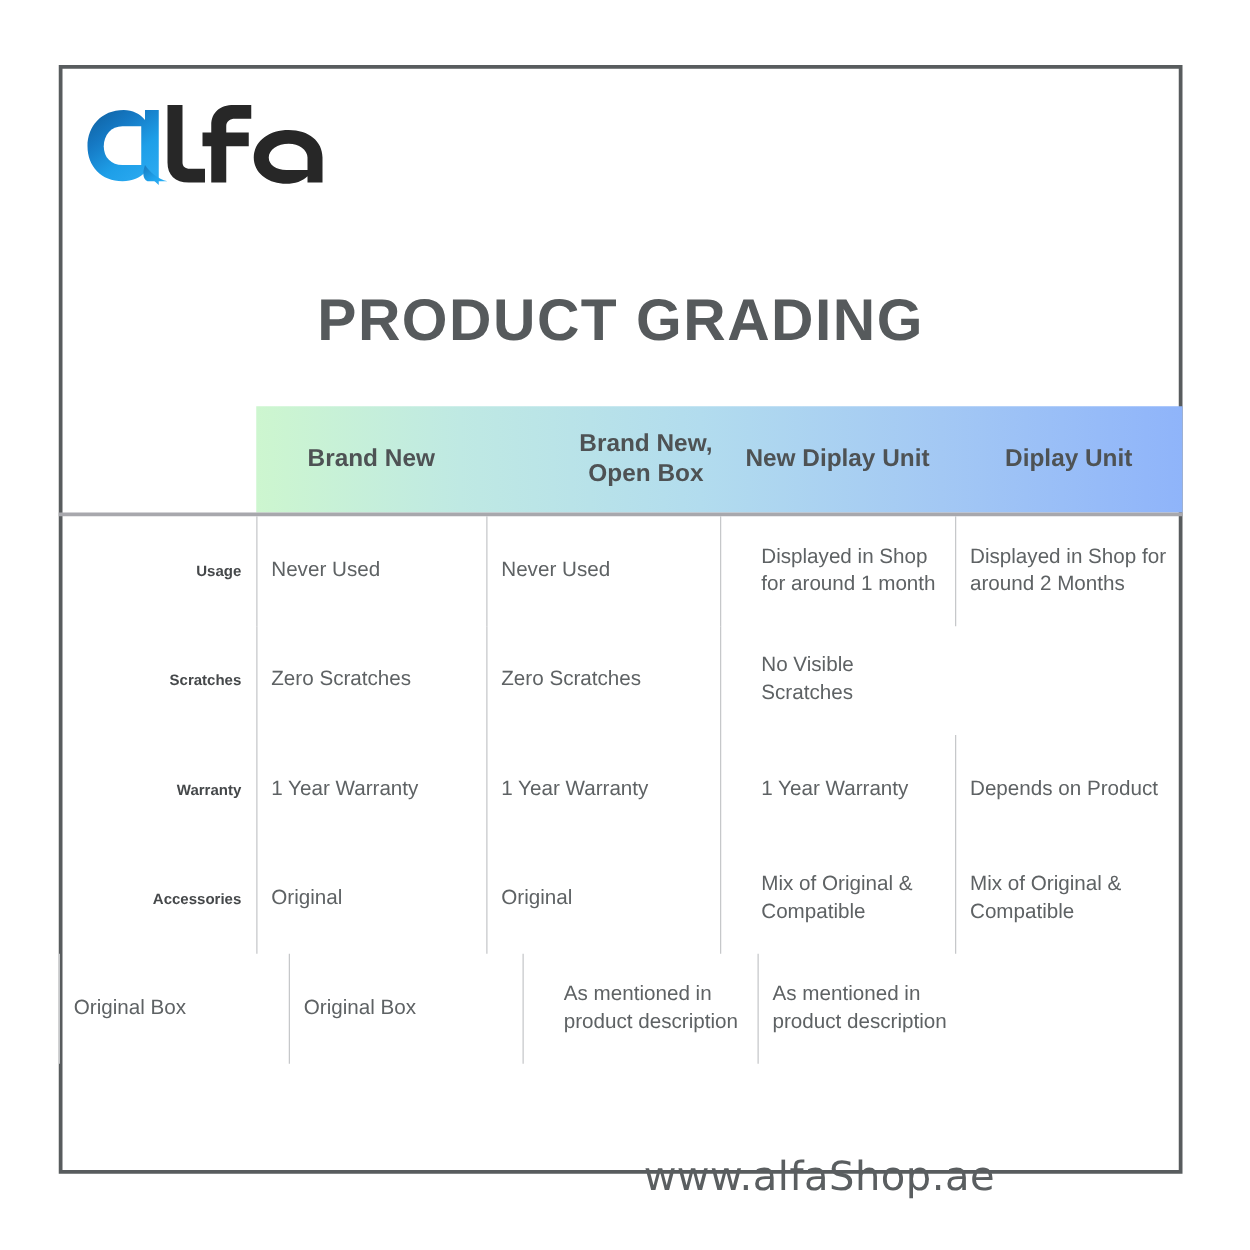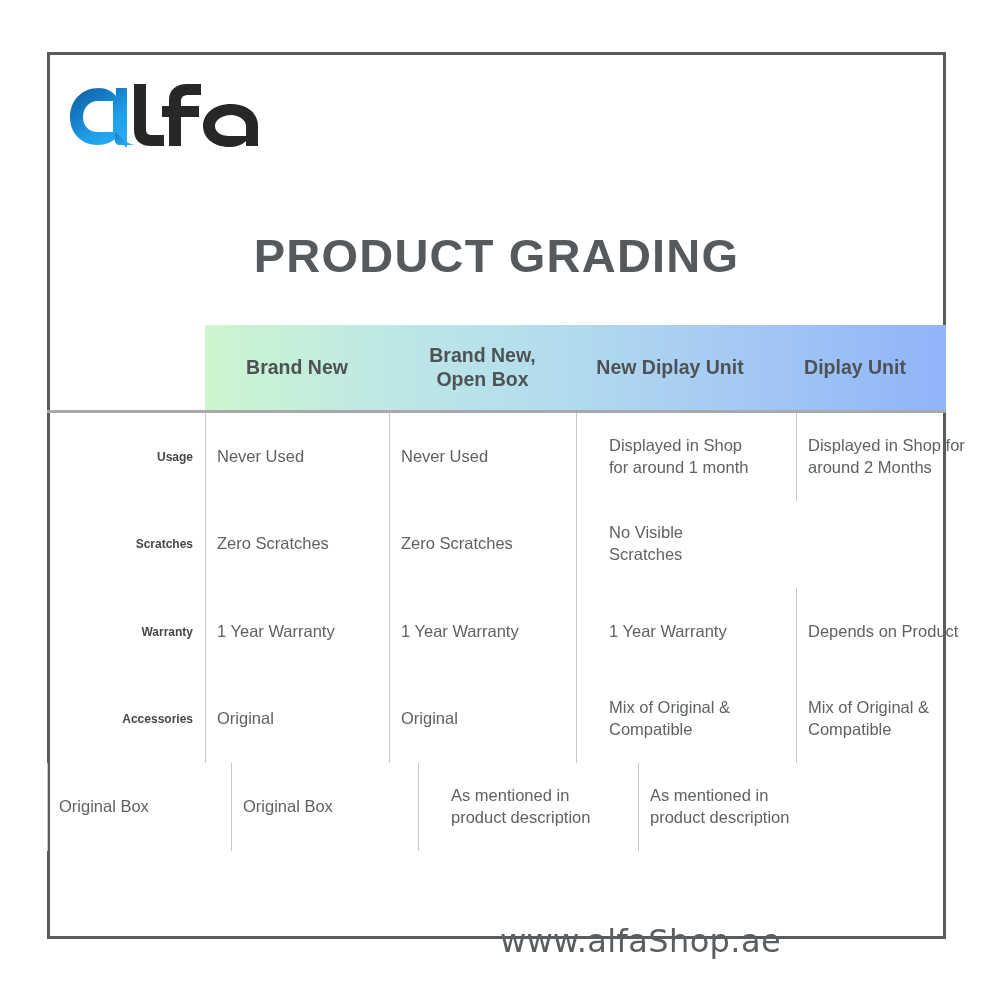--- a/index.html
+++ b/index.html
@@ -73,21 +73,21 @@
     justify-content: center;
     text-align: center;
     font-size: 19.5px;
     font-weight: bold;
     color: #4e5254;
     line-height: 1.22;
     box-sizing: border-box;
     padding: 0 6px;
   }
   .hdr-c0 { width: 184px; }
-  .hdr-c1 { width: 187px; }
+  .hdr-c1 { width: 187px; justify-content: flex-end; }
   .hdr-c2 { width: 188px; }
   .hdr-c3 { width: 182px; }
 
   
   #header-rule {
     position: absolute;
     left: 47px;
     top: 410px;
     width: 899px;
     height: 3px;
@@ -127,26 +127,26 @@
     box-sizing: border-box;
     padding: 0 8px 0 11px;
     font-size: 16.5px;
     color: #5e6264;
     line-height: 1.33;
     border-left: 1px solid #c6c8ca;
   }
   .tc0 { width: 184px; flex: 0 0 184px; }
   .tc1 { width: 187px; flex: 0 0 187px; }
   .tc2 { width: 188px; flex: 0 0 188px; padding-left: 32px; }
-  .tc3 { width: 182px; flex: 0 0 182px; margin-left: 32px; }
+  .tc3 { width: 182px; flex: 0 0 182px; }
 
   
   #footer-url {
     position: absolute;
-    right: 75px;
+    right: 60px;
     top: 922px;
     font-size: 32px;
     letter-spacing: 0.4px;
     color: #5a5e60;
     font-family: "DejaVu Sans", sans-serif;
     font-weight: 400;
   }
 </style>
 </head>
 <body>

